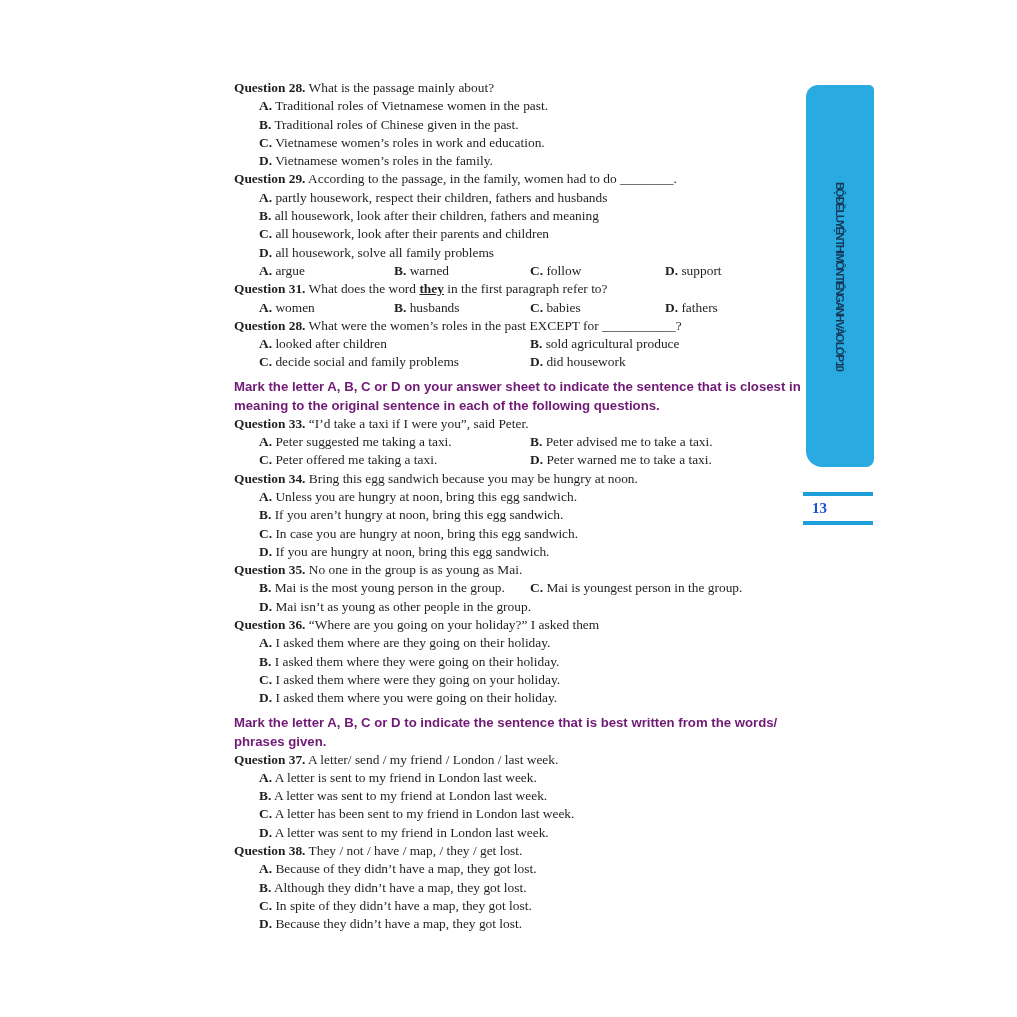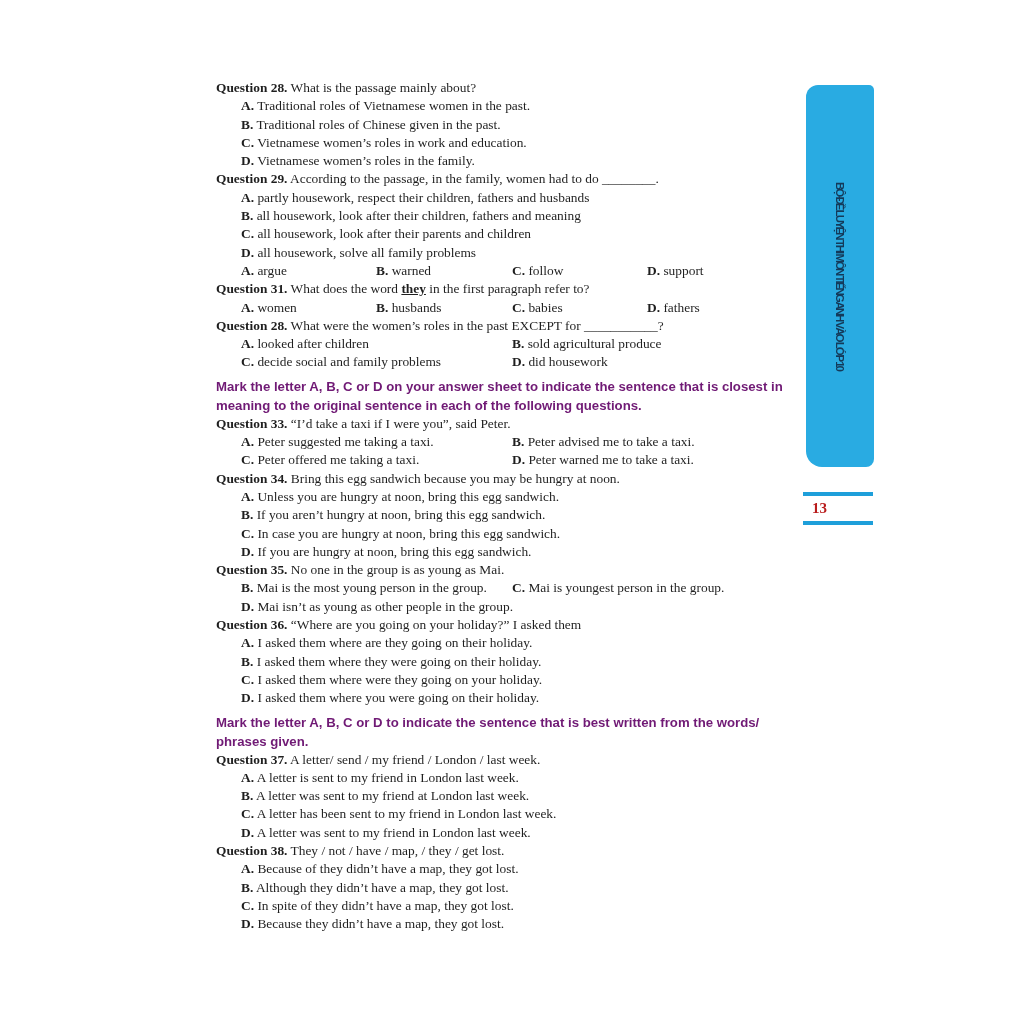--- a/index.html
+++ b/index.html
@@ -1,35 +1,35 @@
 <!DOCTYPE html>
 <html><head>
 <meta charset="utf-8">
 <style>
   html,body{margin:0;padding:0;background:#fff;}
   .page{position:relative;width:1017px;height:1017px;background:#ffffff;overflow:hidden;
         font-family:"Liberation Serif",serif;color:#1f1f1f;}
-  .content{position:absolute;left:216px;top:79px;width:578px;font-size:13.4px;line-height:18.3px;}
+  .content{position:absolute;left:234px;top:79px;width:578px;font-size:13.4px;line-height:18.3px;}
   .qline{white-space:nowrap;}
   .qlabel{font-weight:bold;}
   .opts{padding-left:25px;}
   .olet{font-weight:bold;}
   .opts.row4{display:grid;grid-template-columns:135px 136px 135px 1fr;}
   .opts.grid2{display:grid;grid-template-columns:271px 1fr;}
   .opts.row4 .opt,.opts.grid2 .opt{white-space:nowrap;}
   .uw{font-weight:bold;text-decoration:underline;}
   .instruction{font-family:"Liberation Sans",sans-serif;font-weight:bold;color:#701a75;
                font-size:13.2px;line-height:19px;margin-top:5px;}
   .side-tab{position:absolute;left:806px;top:85px;width:68px;height:382px;background:#29abe2;
             border-radius:12px 5px 8px 16px;display:flex;align-items:center;justify-content:center;}
   .side-tab-text{writing-mode:vertical-rl;font-family:"Liberation Sans",sans-serif;font-weight:bold;
                  font-size:11.5px;letter-spacing:-2px;color:#143a5a;white-space:nowrap;}
   .pagefoot{position:absolute;left:803px;top:492px;width:70px;}
   .rule{height:4px;background:#1e9fda;}
-  .pn{font-weight:bold;font-size:15px;line-height:19px;padding:3px 0 3px 9px;color:#b91c1c;}
+  .pn{font-weight:bold;font-size:15px;line-height:19px;padding:3px 0 3px 9px;color:#1d4ed8;}
 </style>
 </head>
 <body>
 
 <div class="page">
 
   <div class="content">
 
     <div>
       <div class="qline"><span class="qlabel">Question 28.</span> <span>What is the passage mainly about?</span></div>

